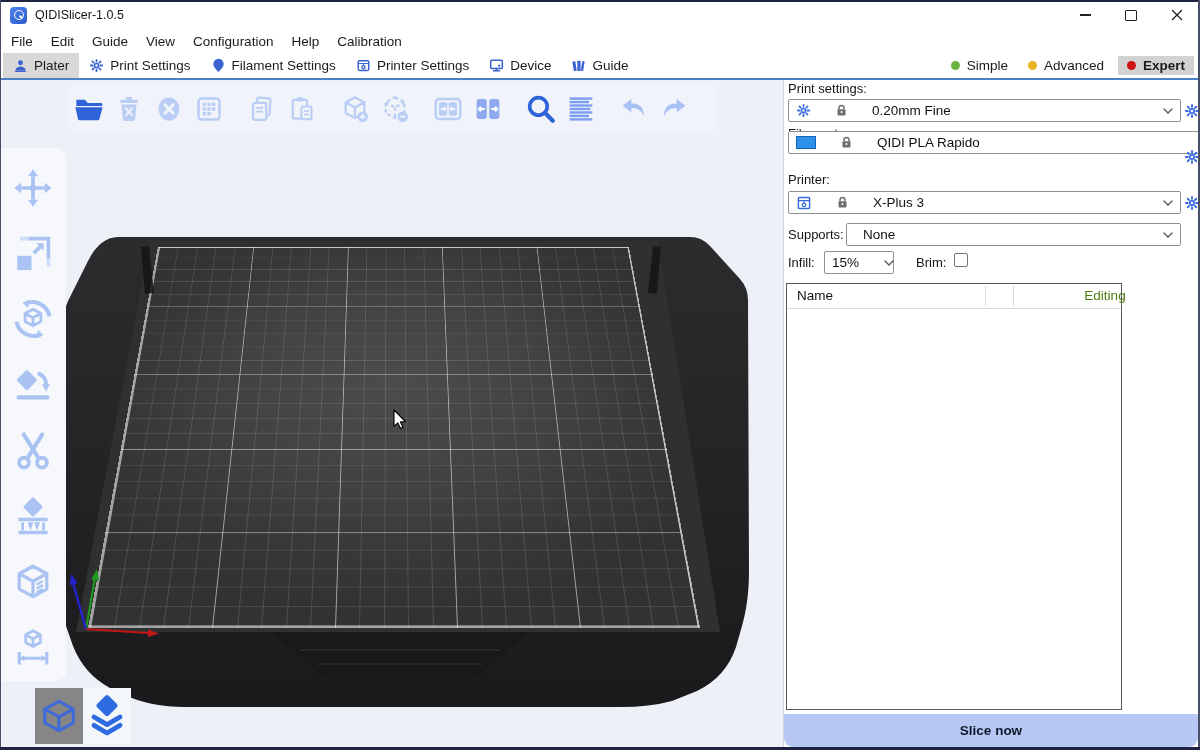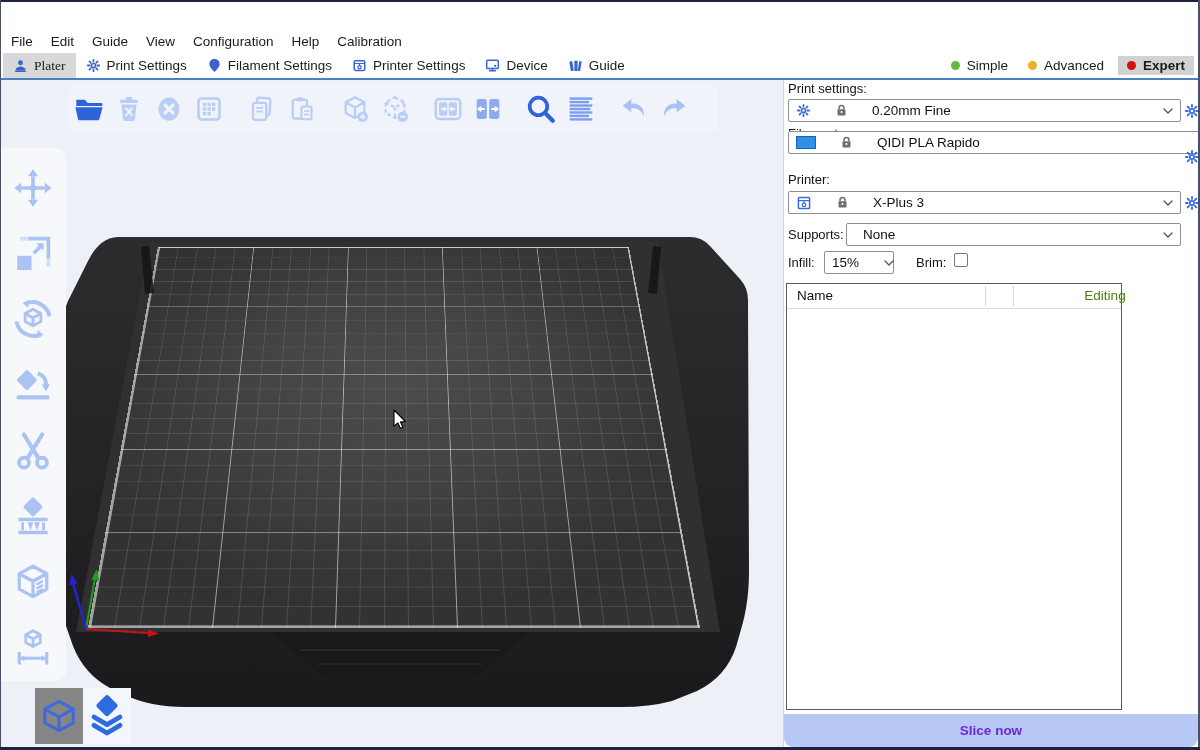--- a/index.html
+++ b/index.html
@@ -22,21 +22,21 @@
   .glyph-min{width:11px;height:1.5px;background:#222;}
   .glyph-max{width:10px;height:9px;border:1.4px solid #222;border-radius:1px;}
 
   
   .menubar{position:absolute;left:0;top:30px;width:1057px;height:23px;background:#fff;display:flex;align-items:flex-end;padding-left:2px;box-sizing:border-box;}
   .menu-item{font-size:13.5px;color:#1a1a1a;padding:0 9px;line-height:23px;}
 
   
   .tabbar{position:absolute;left:0;top:53px;width:1200px;height:27px;background:#fff;border-bottom:2px solid #4b80c5;box-sizing:border-box;display:flex;align-items:stretch;padding-left:3px;}
   .tab{display:flex;align-items:center;gap:6px;padding:0 10px;font-size:13.5px;color:#1c1c1c;}
-  .tab.active{background:#d8d8d8;font-family:Liberation Serif, serif;}
+  .tab.active{background:#d8d8d8;}
   .tab .ticon{color:#3a63cf;display:flex;}
   .tab-spacer{flex:1;}
   .modes{display:flex;align-items:center;gap:8px;margin-right:6px;}
   .mode{display:flex;align-items:center;gap:7px;font-size:13.5px;color:#1a1a1a;padding:2px 6px;}
   .mode .dot{width:9px;height:9px;border-radius:50%;}
   .mode.active{background:#d2d2d2;font-weight:bold;padding:2px 9px;}
 
   
   .main{position:absolute;left:0;top:80px;width:1200px;height:667px;display:flex;}
   .viewport{position:relative;width:783px;height:667px;background:#edf0f6;overflow:hidden;perspective:1200px;}
@@ -77,33 +77,50 @@
   .combo .chev{margin-left:auto;display:flex;flex:0 0 auto;}
   .gearbtn{position:absolute;width:17px;height:17px;display:flex;align-items:center;justify-content:center;}
   .swatch{width:20px;height:13px;border:1px solid #1565b5;box-sizing:border-box;flex:0 0 auto;}
   .checkbox{position:absolute;width:14px;height:14px;border:1px solid #767676;border-radius:2px;background:#fff;box-sizing:border-box;}
   .objtable{position:absolute;left:2px;top:203px;width:336px;height:427px;border:1px solid #5a5a5a;box-sizing:border-box;background:#fff;}
   .objtable .thead{position:relative;height:24px;border-bottom:1px solid #dcdcdc;}
   .objtable .th-name{position:absolute;left:10px;top:0;line-height:24px;font-size:13.5px;color:#111;}
   .objtable .vsep1{position:absolute;left:198px;top:2px;width:1px;height:20px;background:#d9d9d9;}
   .objtable .vsep2{position:absolute;left:226px;top:2px;width:1px;height:20px;background:#d9d9d9;}
   .objtable .th-editing{position:absolute;left:227px;width:182px;top:0;text-align:center;line-height:24px;font-size:13.5px;color:#4d7c0f;}
-  .slice-btn{position:absolute;left:0px;top:634px;width:414px;height:33px;background:#b7c8f4;border:none;border-radius:0 0 9px 9px;display:flex;align-items:center;justify-content:center;font-weight:bold;font-size:13.5px;color:#6d28d9;font-family:"Liberation Sans",sans-serif;}
+  .slice-btn{position:absolute;left:0px;top:634px;width:414px;height:33px;background:#b7c8f4;border:none;border-radius:0 0 9px 9px;display:flex;align-items:center;justify-content:center;font-weight:bold;font-size:13.5px;color:#0f172a;font-family:"Liberation Sans",sans-serif;}
 
   svg{display:block;}
 </style>
 </head>
 <body>
 
 <div class="window">
   <div class="frame-top"></div>
   <div class="frame-left"></div>
   <div class="frame-right"></div>
   <div class="frame-bottom"></div>
 
+  <div class="titlebar">
+    <div class="app-logo"></div>
+    <div class="title-text">QIDISlicer-1.0.5</div>
+    <div class="win-controls">
+      <div class="win-btn">
+          <div class="glyph-min"></div>
+        </div>
+      <div class="win-btn">
+          <div class="glyph-max"></div>
+        </div>
+      <div class="win-btn">
+        <svg width="12" height="12" viewBox="0 0 12 12">
+            <path d="M1 1 L11 11 M11 1 L1 11" stroke="#222" stroke-width="1.3" fill="none"></path>
+          </svg>
+      </div>
+    </div>
+  </div>
 
   <div class="menubar">
     <div class="menu-item">File</div>
     <div class="menu-item">Edit</div>
     <div class="menu-item">Guide</div>
     <div class="menu-item">View</div>
     <div class="menu-item">Configuration</div>
     <div class="menu-item">Help</div>
     <div class="menu-item">Calibration</div>
   </div>

